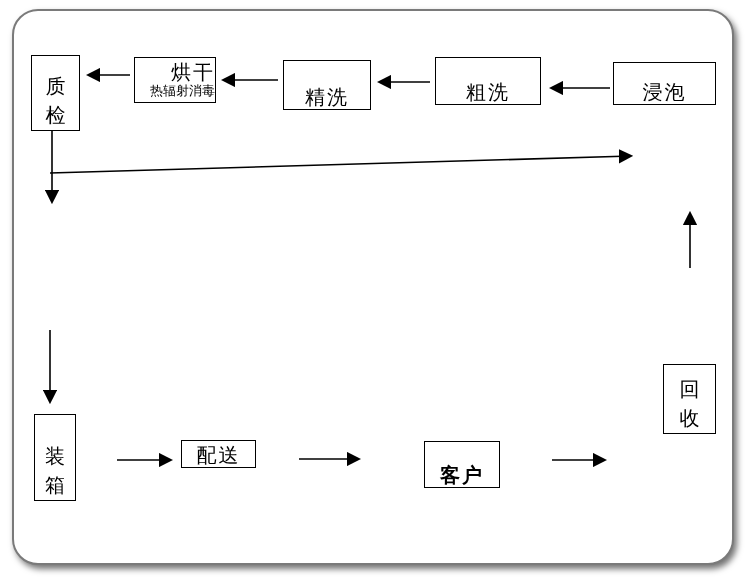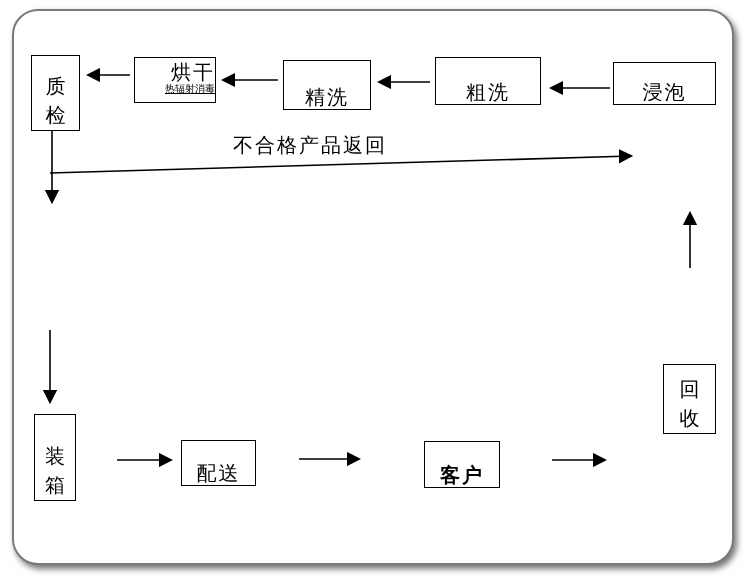--- a/index.html
+++ b/index.html
@@ -56,25 +56,24 @@
     text-align: center;
     line-height: 1.45;
     letter-spacing: 0;
   }
   .dry-node {
     flex-direction: column;
     justify-content: space-between;
     padding: 2px 0 15px 0;
   }
   .sub-label {
-    font-size: 10px;
+    font-size: 13px;
     line-height: 1.05;
     letter-spacing: 0;
     white-space: nowrap;
-    text-decoration: underline;
   }
   .edge-label {
     position: absolute;
     font-size: 20px;
     letter-spacing: 2px;
     white-space: nowrap;
   }
 </style>
 </head>
 <body>
@@ -100,21 +99,20 @@
     <line x1="50" y1="173" x2="631" y2="156" stroke="#000" stroke-width="1.6" marker-end="url(#arr)"></line>
 
     <line x1="690" y1="268" x2="690" y2="213" stroke="#000" stroke-width="1.6" marker-end="url(#arr)"></line>
 
     <line x1="50" y1="330" x2="50" y2="402" stroke="#000" stroke-width="1.6" marker-end="url(#arr)"></line>
     <line x1="117" y1="460" x2="171" y2="460" stroke="#000" stroke-width="1.6" marker-end="url(#arr)"></line>
     <line x1="299" y1="459" x2="359" y2="459" stroke="#000" stroke-width="1.6" marker-end="url(#arr)"></line>
     <line x1="552" y1="460" x2="605" y2="460" stroke="#000" stroke-width="1.6" marker-end="url(#arr)"></line>
   </svg>
 
-  <div class="edge-label" style="left:233px; top:132px;">不合格产品返回</div>
 
   <div class="node" style="left:613px; top:62px; width:103px; height:43px;">
     <span class="node-label">浸泡</span>
   </div>
 
   <div class="node" style="left:435px; top:57px; width:106px; height:48px;">
     <span class="node-label">粗洗</span>
   </div>
 
   <div class="node" style="left:283px; top:60px; width:88px; height:50px;">
@@ -128,21 +126,21 @@
 
   <div class="node vnode" style="left:31px; top:55px; width:49px; height:76px;">
     <span class="node-label">质检</span>
   </div>
 
 
   <div class="node vnode" style="left:34px; top:414px; width:42px; height:87px;">
     <span class="node-label">装箱</span>
   </div>
 
-  <div class="node" style="left:181px; top:440px; width:75px; height:46px;">
+  <div class="node" style="left:181px; top:440px; width:75px; height:28px;">
     <span class="node-label">配送</span>
   </div>
 
   <div class="node" style="left:424px; top:441px; width:76px; height:47px;font-weight:bold;">
     <span class="node-label">客户</span>
   </div>
 
   <div class="node vnode" style="left:663px; top:364px; width:53px; height:70px;">
     <span class="node-label">回收</span>
   </div>

